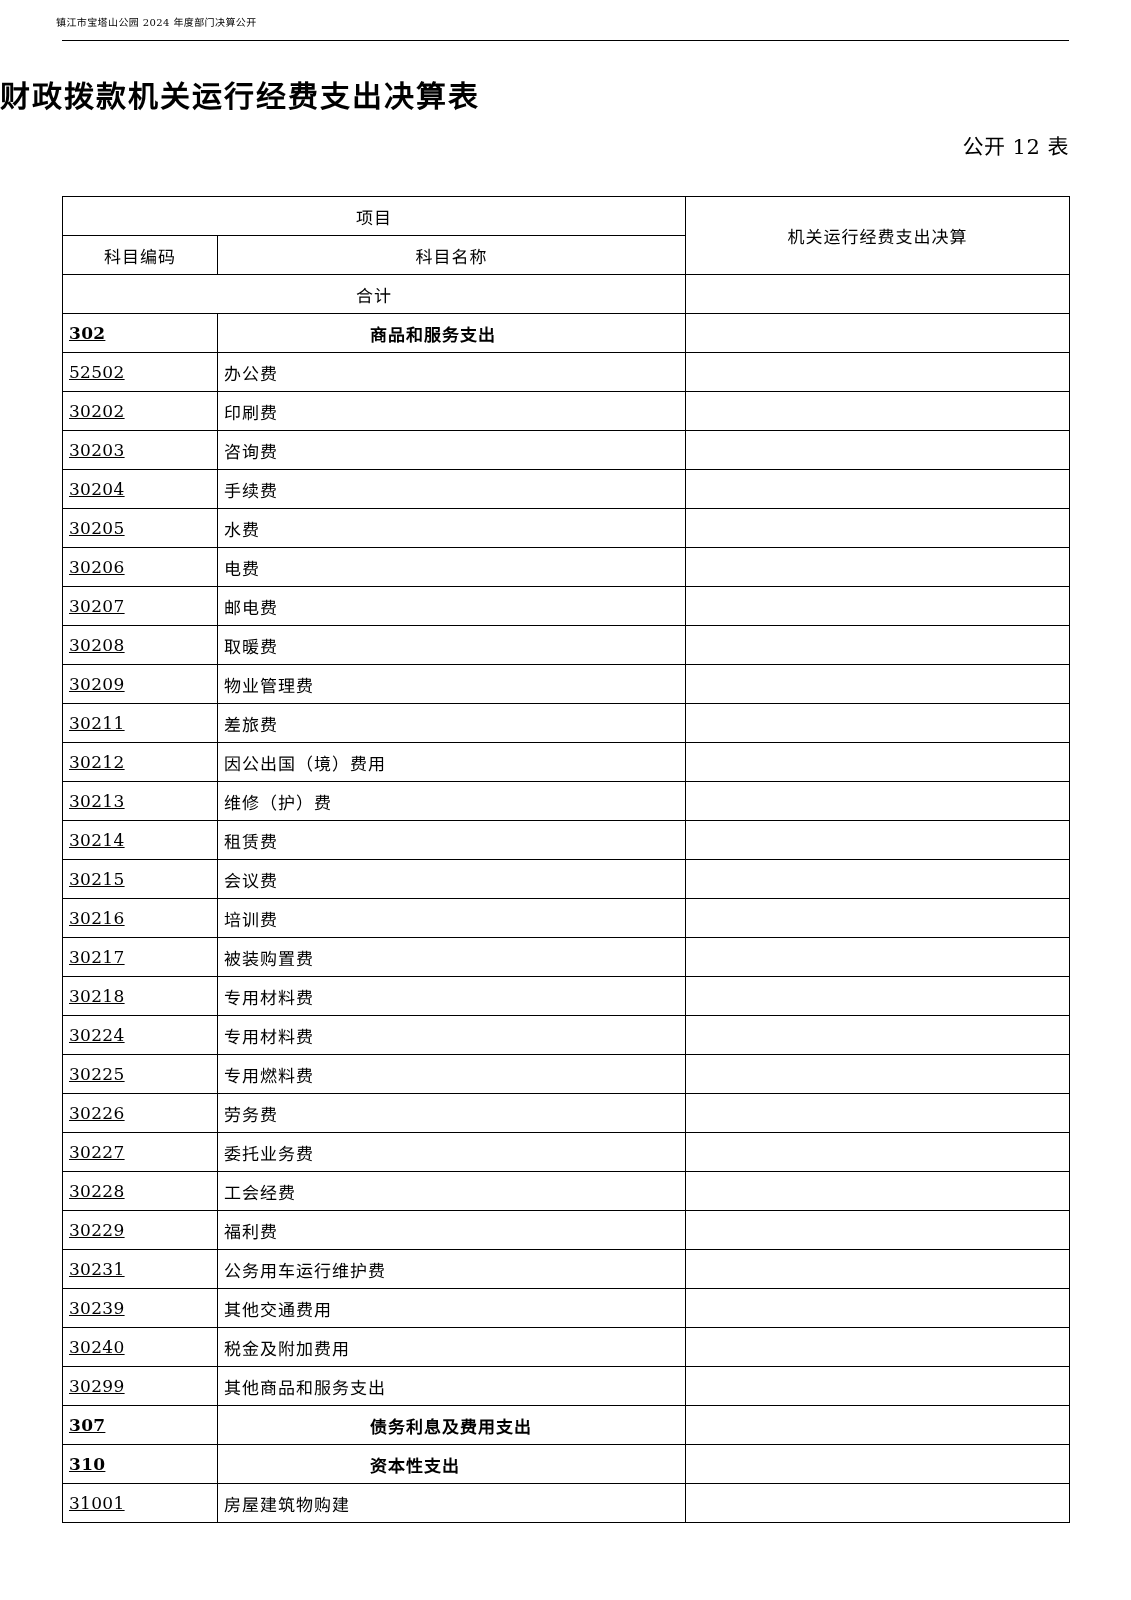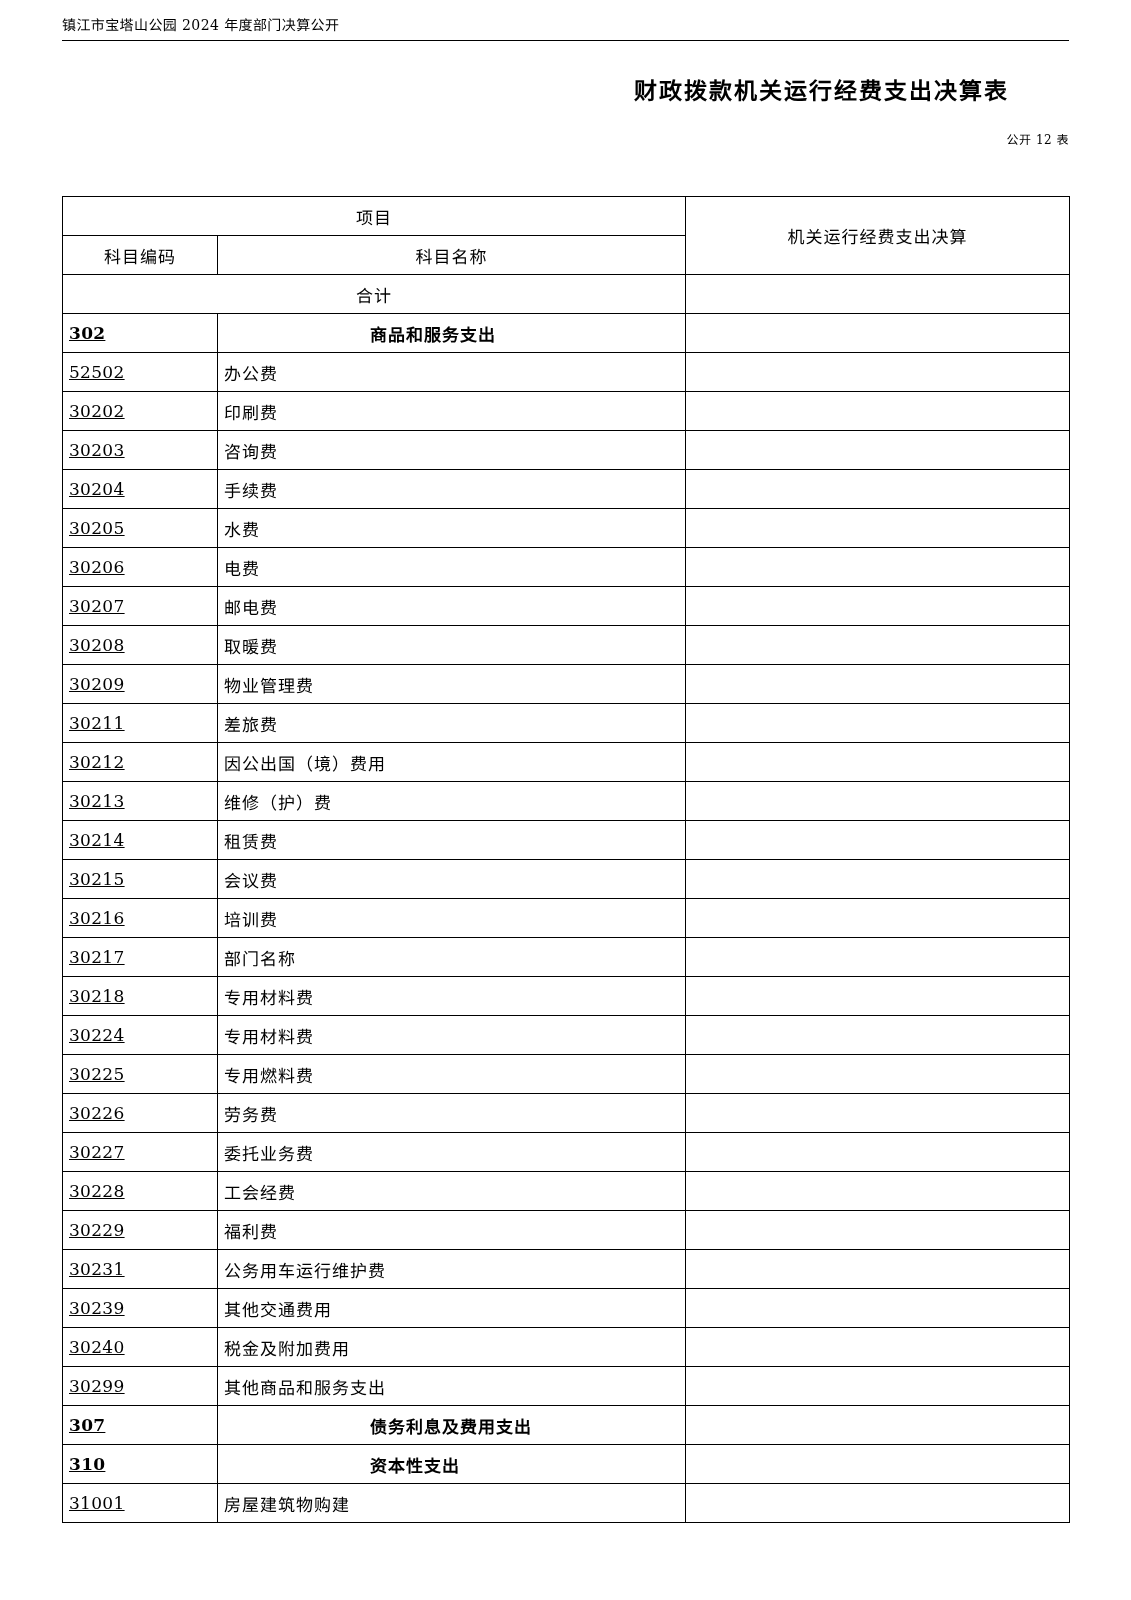--- a/index.html
+++ b/index.html
@@ -15,51 +15,51 @@
   }
   .page {
     position: relative;
     width: 1131px;
     min-height: 1600px;
     box-sizing: border-box;
     padding: 0;
   }
   .header-line {
     position: absolute;
-    left: 62px;
+    left: 56px;
     top: 14px;
     width: 1007px;
-    font-size: 14px;
+    font-size: 10px;
     letter-spacing: 0.4px;
     font-family: "DejaVu Serif", "Liberation Serif", serif;
   }
   .header-rule {
     position: absolute;
     left: 62px;
     top: 40px;
     width: 1007px;
     height: 1px;
     background: #000000;
   }
   .doc-title {
     position: absolute;
     left: 0;
     top: 72px;
     width: 1009px;
-    text-align: right;
-    font-size: 23px;
+    text-align: left;
+    font-size: 30px;
     font-weight: bold;
     letter-spacing: 2px;
     font-family: "DejaVu Serif", "Liberation Serif", serif;
   }
   .sheet-no {
     position: absolute;
     right: 62px;
     top: 130px;
-    font-size: 12px;
+    font-size: 21px;
     letter-spacing: 0.5px;
   }
   .meta-row {
     position: absolute;
     left: 62px;
     top: 163px;
     width: 1007px;
     display: flex;
     justify-content: space-between;
     font-size: 17px;
@@ -230,21 +230,21 @@
           <td class="name-cell">会议费</td>
           <td class="val-cell"></td>
         </tr>
         <tr>
           <td class="code-cell">30216</td>
           <td class="name-cell">培训费</td>
           <td class="val-cell"></td>
         </tr>
         <tr>
           <td class="code-cell">30217</td>
-          <td class="name-cell">部门名称</td>
+          <td class="name-cell">被装购置费</td>
           <td class="val-cell"></td>
         </tr>
         <tr>
           <td class="code-cell">30218</td>
           <td class="name-cell">专用材料费</td>
           <td class="val-cell"></td>
         </tr>
         <tr>
           <td class="code-cell">30224</td>
           <td class="name-cell">专用材料费</td>

